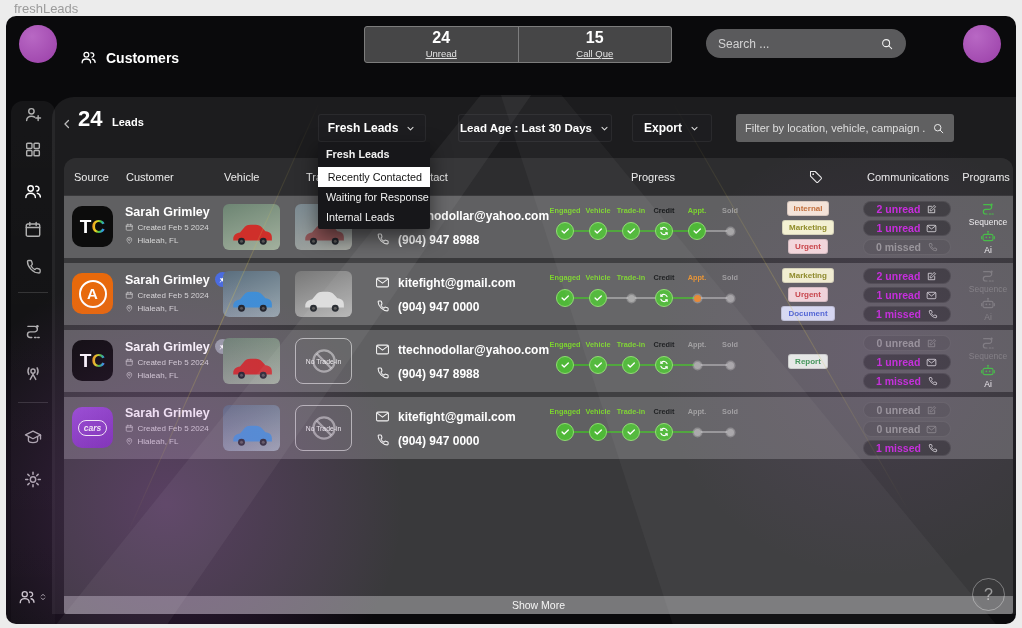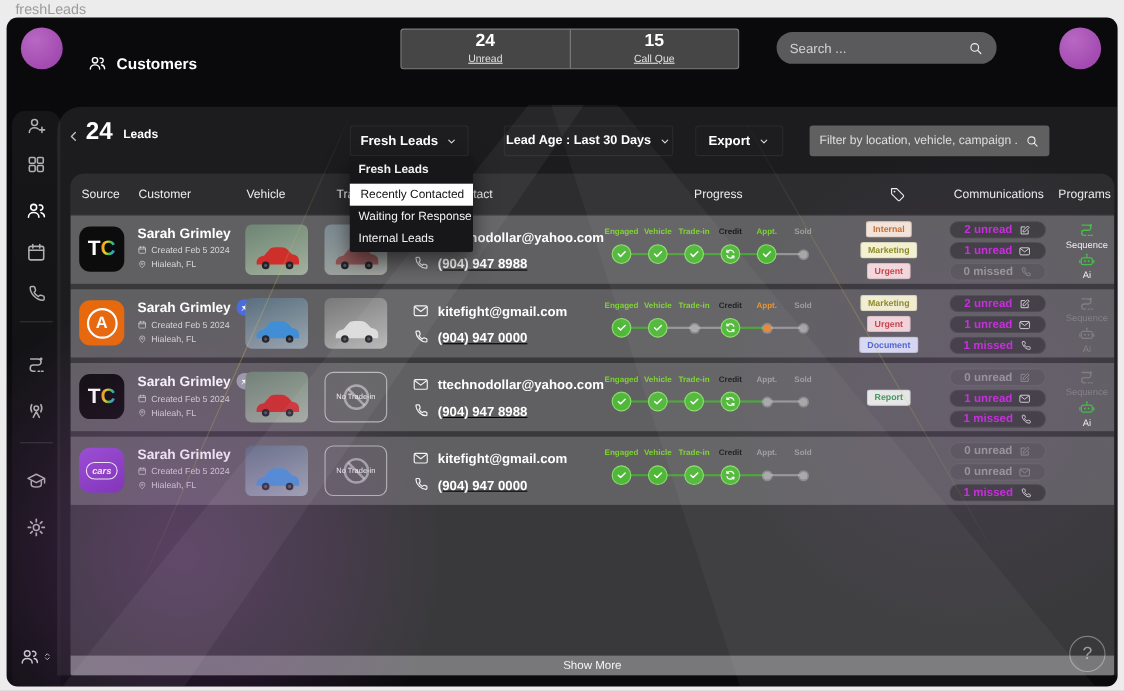--- a/index.html
+++ b/index.html
@@ -137,21 +137,21 @@
   .v-maroon { background:linear-gradient(160deg,#7b8a92,#a7a9a2); color:#8e5456; }
   .v-blue   { background:linear-gradient(160deg,#5a6e7e,#9aa8b0); color:#3f8fd6; }
   .v-gray   { background:linear-gradient(160deg,#787878,#b5b5b5); color:#dcdcdc; }
   .notrade { position:absolute; left:231px; top:8px; width:57px; height:46px; border-radius:8px;
              border:1.5px solid rgba(255,255,255,.55); display:flex; align-items:center; justify-content:center; }
   .notrade svg { width:30px; height:30px; color:rgba(255,255,255,.45); }
   .notrade span { position:absolute; font-size:6.8px; color:#f0f0f0; white-space:nowrap; }
 
   .contact { position:absolute; left:311px; top:10px; }
   .crow { display:flex; align-items:center; gap:8px; height:19px; }
-  .crow + .crow { margin-top:5px;text-decoration:underline; }
+  .crow + .crow { margin-top:5px; }
   .crow svg { width:15px; height:15px; color:#f2f2f2; flex:none; }
   .cval { font-size:12px; font-weight:bold; color:#fff; white-space:nowrap; }
 
   .pwrap { position:absolute; left:486px; top:10px; width:205px; height:42px; }
   .pl { position:absolute; top:0; width:36px; text-align:center; font-size:7.3px; font-weight:bold; }
   span.pl:nth-of-type(1){left:-3px} span.pl:nth-of-type(2){left:30px} span.pl:nth-of-type(3){left:63px}
   span.pl:nth-of-type(4){left:96px} span.pl:nth-of-type(5){left:129px} span.pl:nth-of-type(6){left:162px}
   .lg{color:#7cd32f} .ldark{color:#16181a} .lorange{color:#e8922e} .lmut{color:#9f9f9f}
   i.plink { position:absolute; top:24px; height:2px; width:33px; background:rgba(215,215,215,.45); }
   i.plink:nth-of-type(1){left:15px} i.plink:nth-of-type(2){left:48px} i.plink:nth-of-type(3){left:81px}

